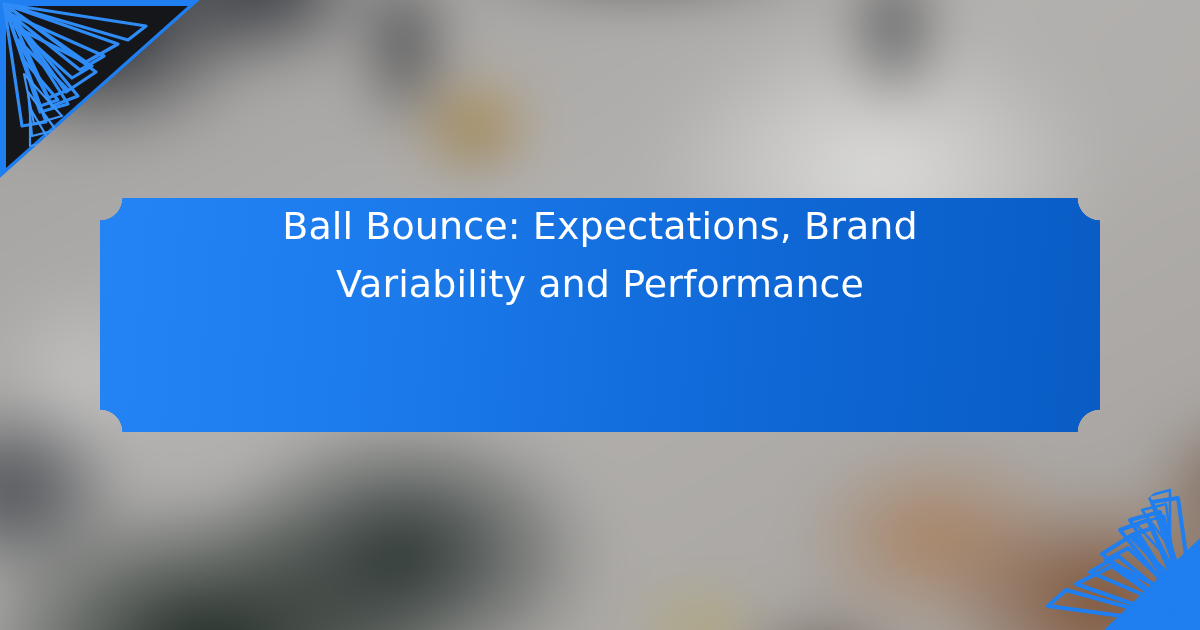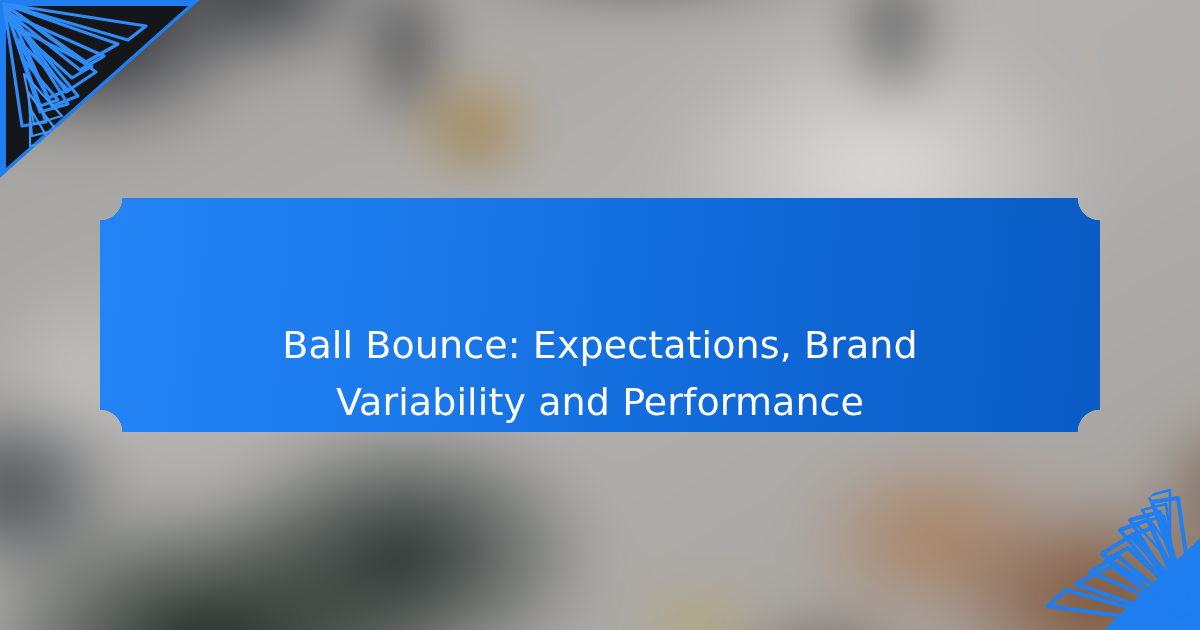--- a/index.html
+++ b/index.html
@@ -86,21 +86,21 @@
       radial-gradient(circle 22px at 0 0, transparent 0 22px, #000 22.6px),
       radial-gradient(circle 22px at 100% 0, transparent 0 22px, #000 22.6px),
       radial-gradient(circle 22px at 0 100%, transparent 0 22px, #000 22.6px),
       radial-gradient(circle 22px at 100% 100%, transparent 0 22px, #000 22.6px);
     mask-composite: intersect;
   }
   .banner-inner {
     position: absolute;
     inset: 0;
     display: flex;
-    align-items: flex-end;
+    align-items: flex-start;
     justify-content: center;
     padding: 0 112px;
     box-sizing: border-box;
   }
   .title {
     margin: 0;
     color: #ffffff;
     font-size: 38px;
     font-weight: 400;
     line-height: 1.52;

